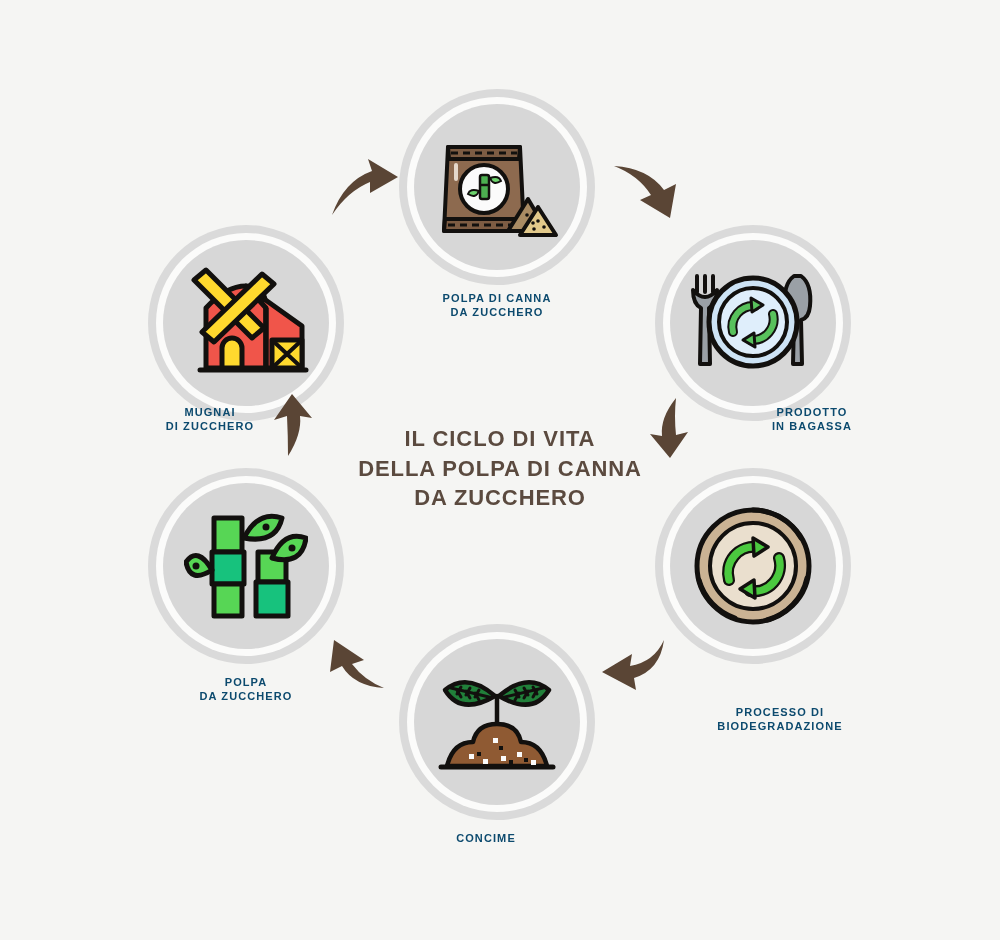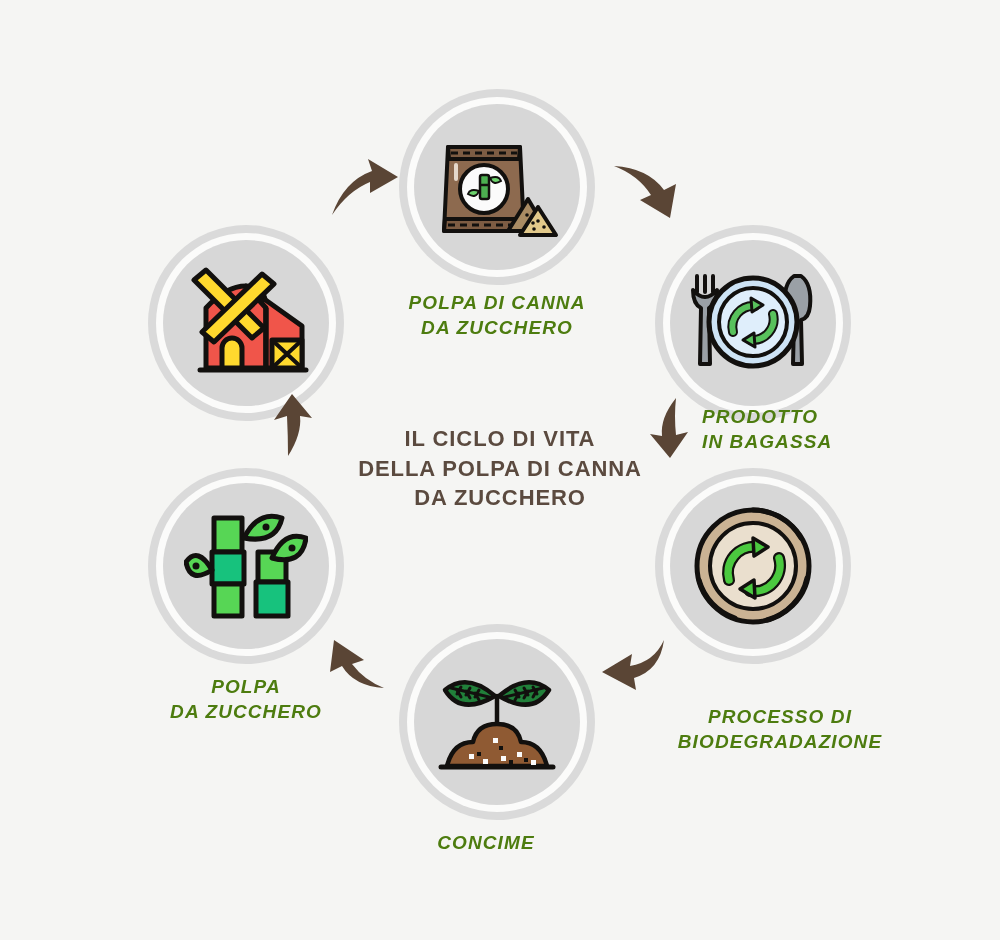--- a/index.html
+++ b/index.html
@@ -64,30 +64,29 @@
   #node-pulp      { left: 399px; top: 89px;  }
   #node-product   { left: 655px; top: 225px; }
   #node-biodeg    { left: 655px; top: 468px; }
   #node-compost   { left: 399px; top: 624px; }
   #node-cane      { left: 148px; top: 468px; }
   #node-miller    { left: 148px; top: 225px; }
 
   
   .node-label {
     position: absolute;
-    color: #4d7c0f;
-    font-size: 19px;
+    color: #0c4a6e;
+    font-size: 11px;
     font-weight: bold;
     letter-spacing: 1.1px;
     line-height: 1.3;
     white-space: pre-line;
-    font-style: italic;
   }
   .lbl-center { text-align: center; }
-  .lbl-left   { text-align: left; }
+  .lbl-left   { text-align: center; }
 
   #label-pulp    { left: 397px; top: 291px; width: 200px; }
   #label-product { left: 702px; top: 405px; width: 220px; }
   #label-biodeg  { left: 660px; top: 705px; width: 240px; text-align: center; }
   #label-compost { left: 388px; top: 831px; width: 196px; }
   #label-cane    { left: 140px; top: 675px; width: 212px; text-align: center; }
   #label-miller  { left: 100px; top: 405px; width: 220px; text-align: center; }
 
   
   #center-title {
@@ -312,20 +311,22 @@
           <path d="M40 104 L40 84 a10 10 0 0 1 20 0 L60 104 Z" fill="#ffd92e" stroke="#12100e" stroke-width="5" stroke-linejoin="round"></path>
 
           <rect x="90" y="76" width="30" height="28" fill="#ffd92e" stroke="#12100e" stroke-width="5" stroke-linejoin="round"></rect>
           <path d="M90 76 L120 104 M120 76 L90 104" stroke="#12100e" stroke-width="4"></path>
 
           <line x1="18" y1="106" x2="124" y2="106" stroke="#12100e" stroke-width="5" stroke-linecap="round"></line>
         </svg>
       </span>
     </div>
   </div>
+  <div class="node-label" id="label-miller">MUGNAI
+DI ZUCCHERO</div>
 
   <div id="center-title">IL CICLO DI VITA
 DELLA POLPA DI CANNA
 DA ZUCCHERO</div>
 
   <div class="arrow" id="arrow-cane-to-mill">
     <svg width="70" height="64" viewBox="0 0 70 64">
       <path d="M2 60 Q14 26 42 16 L38 4 L68 22 L40 38 L40 27 Q18 36 2 60 Z" fill="#5a4535"></path>
     </svg>
   </div>

